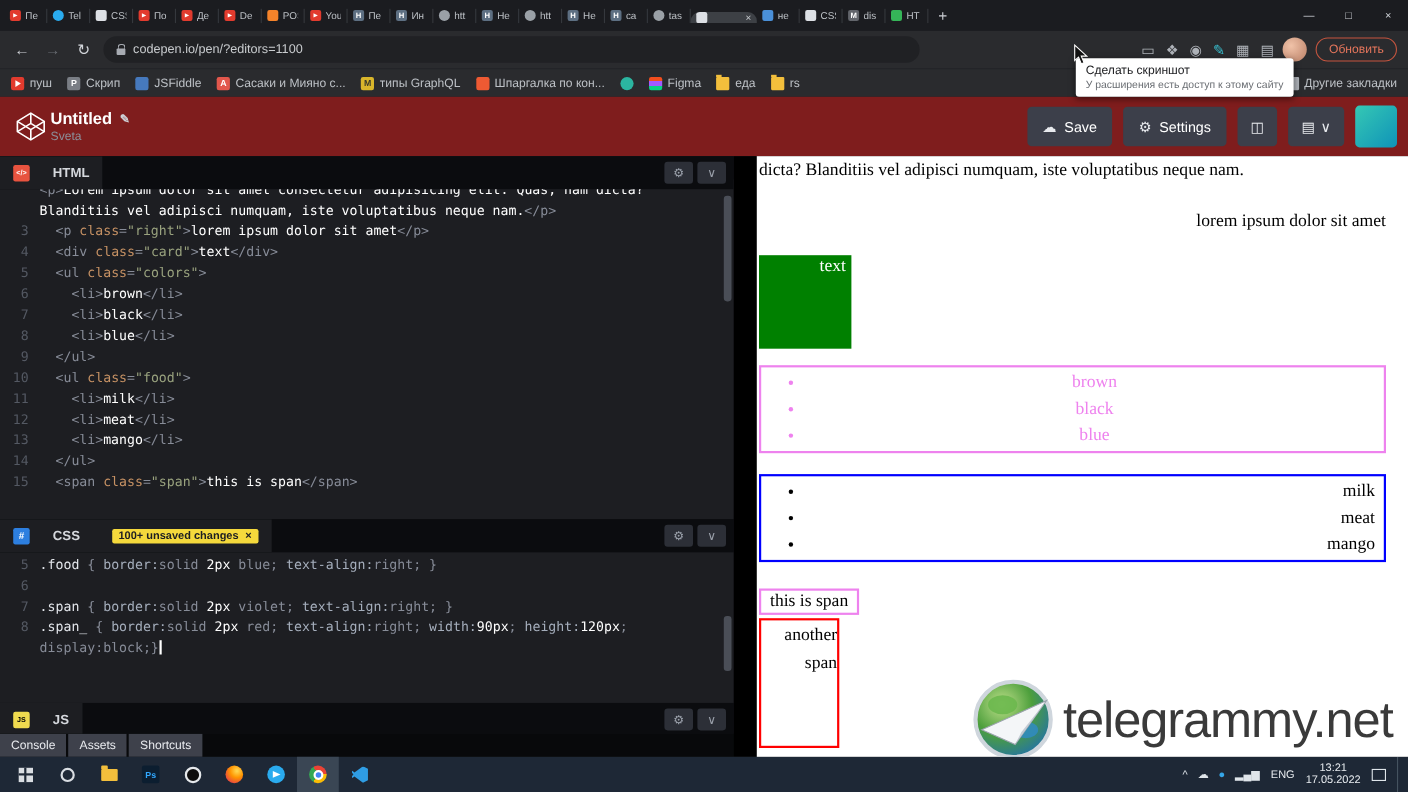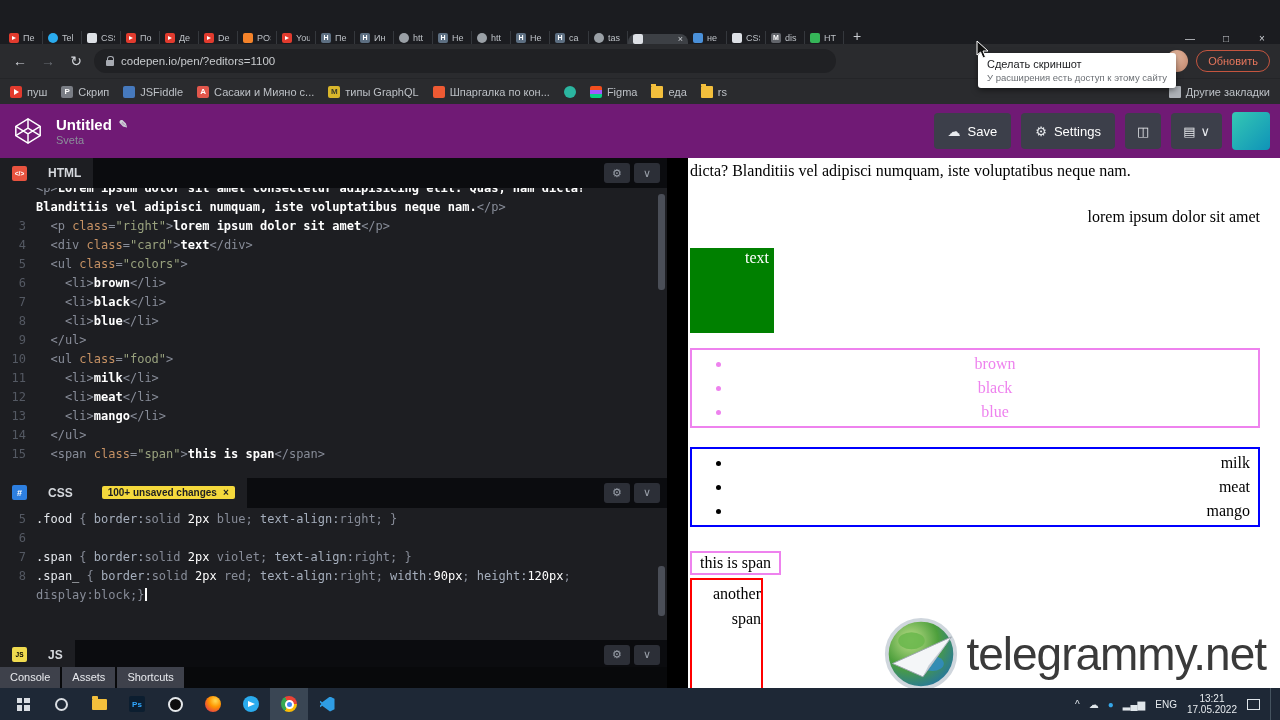--- a/index.html
+++ b/index.html
@@ -1,21 +1,21 @@
 <!DOCTYPE html>
 <html><head>
 <meta charset="utf-8">
 <style>
   *{box-sizing:border-box;margin:0;padding:0}
   html,body{background:#000}
   body{font-family:"Liberation Sans",sans-serif}
   .screen{width:1280px;height:720px;overflow:hidden;display:flex;flex-direction:column;background:#1d1e22;position:relative}
 
   
-  .tabstrip{height:44px;background:#1b1c20;display:flex;align-items:flex-end;padding-left:4px;flex:none}
+  .tabstrip{height:28px;background:#1b1c20;display:flex;align-items:center;padding-left:4px;flex:none}
   .tabs{display:flex;align-items:stretch}
   .tab{width:39px;flex:none;display:flex;align-items:center;gap:4px;padding:0 5px;border-right:1px solid #35383d;overflow:hidden}
   .tab.active{width:60px;background:#3d4045;border-radius:8px 8px 0 0;border-right:none;margin-top:3px}
   .tlabel{font-size:9px;color:#bdc1c6;white-space:nowrap;overflow:hidden;flex:1}
   .tclose{color:#c9ccd1;font-size:9px}
   .fav{width:10px;height:10px;border-radius:2px;flex:none;position:relative;display:flex;align-items:center;justify-content:center}
   .fav-yt{background:#e23b2e}.fav-yt::after{content:"";border-left:4px solid #fff;border-top:2.5px solid transparent;border-bottom:2.5px solid transparent}
   .fav-tg{background:#2aabee;border-radius:50%}
   .fav-cp{background:#dde0e5}
   .fav-hb{background:#5d6f82}.fav-hb::after{content:"H";color:#fff;font-size:7px;font-weight:bold}
@@ -59,21 +59,21 @@
   .bi-folder{background:#f3bf3c;border-radius:1px}.bi-folder::before{content:"";position:absolute;top:-2px;left:0;width:5px;height:2px;background:#f3bf3c}
   .bi-folder2{background:#aeb2b8;border-radius:1px}.bi-folder2::before{content:"";position:absolute;top:-2px;left:0;width:5px;height:2px;background:#aeb2b8}
 
   
   .tooltip{position:absolute;top:53px;left:978px;width:198px;background:#fff;border-radius:3px;box-shadow:0 2px 6px rgba(0,0,0,.5);padding:5px 9px;z-index:40}
   .tt1{font-size:11px;color:#202124}
   .tt2{font-size:9.5px;color:#6a6e73;margin-top:2px;white-space:nowrap}
   .cursor{position:absolute;left:976px;top:40px;z-index:50}
 
   
-  .cp-header{height:54px;background:#701a75;display:flex;align-items:center;padding:0 10px;gap:10px;flex:none}
+  .cp-header{height:54px;background:#7f1d1d;display:flex;align-items:center;padding:0 10px;flex:none}
   .cp-logo{width:36px;height:36px;display:flex;align-items:center;justify-content:center}
   .t1{color:#fff;font-size:15px;font-weight:bold;display:flex;gap:7px;align-items:center}
   .t1 .pencil{font-size:11px;color:#cfd2d8}
   .t2{color:#8b8f9a;font-size:11px;margin-top:1px}
   .cp-right{margin-left:auto;display:flex;align-items:center;gap:10px}
   .cp-btn{height:36px;background:#3c3f4a;border-radius:4px;color:#fff;display:flex;align-items:center;gap:7px;padding:0 14px;font-size:13px}
   .cp-btn .bicon{font-size:13px;color:#e8eaee}
   .cp-iconbtn{height:36px;background:#3c3f4a;border-radius:4px;color:#e8eaee;display:flex;align-items:center;gap:5px;padding:0 12px;font-size:13px}
   .cp-avatar{width:38px;height:38px;border-radius:4px;background:linear-gradient(135deg,#35c8b4,#0f93b8)}
 
@@ -95,21 +95,21 @@
   .pbtns{margin-left:auto;display:flex;gap:4px;align-items:center;padding-right:7px}
   .pbtn{width:26px;height:20px;background:#2c2f37;border-radius:3px;color:#9aa0aa;font-size:11px;display:flex;align-items:center;justify-content:center}
   .code{flex:1;overflow:hidden;position:relative;font-family:"DejaVu Sans Mono",monospace;font-size:12px;line-height:19px;padding-top:2px;background:#1d1e22}
   .code-html{margin-top:-9px;padding-top:0}
   .cl{display:flex}
   .ln{width:36px;flex:none;text-align:right;padding-right:10px;color:#545963}
   .ct{white-space:pre;flex:1;min-width:0;overflow:hidden;color:#b7bdc9}
   .c-t{color:#878c98}
   .c-a{color:#c79264}
   .c-s{color:#99a27e}
-  .c-x{color:#ffffff;font-weight:700}
+  .c-x{color:#ffffff;font-weight:400}
   .c-sel{color:#e3e6eb}
   .c-p{color:#a5aebc}
   .c-num{color:#ffffff}
   .caret{display:inline-block;width:1.5px;height:13px;background:#fff;vertical-align:-2px;margin-left:1px}
   .vscroll{position:absolute;right:2px;width:7px;border-radius:3px;background:#4a4e57;z-index:3}
   .vs-html{top:36px;height:96px}
   .vs-css{top:88px;height:50px}
   .console-bar{height:21px;background:#08090b;display:flex;align-items:flex-start;flex:none}
   .cbtn{height:21px;background:#3e414b;color:#e8eaee;font-size:11px;display:flex;align-items:center;padding:0 10px;margin-right:2px}
   .resizer{width:21px;background:#000;flex:none}

